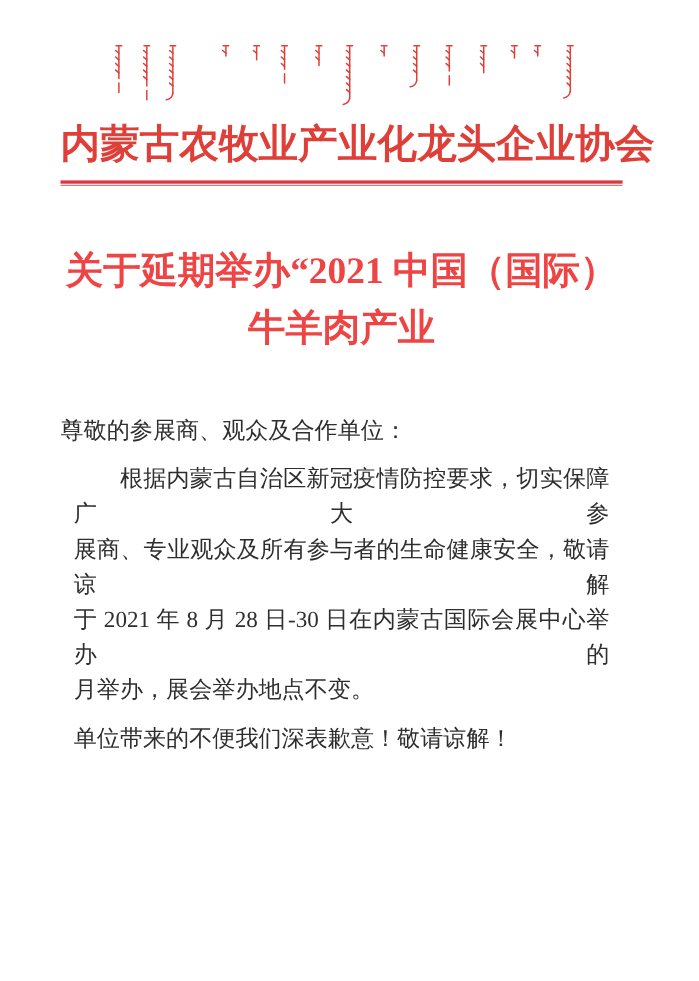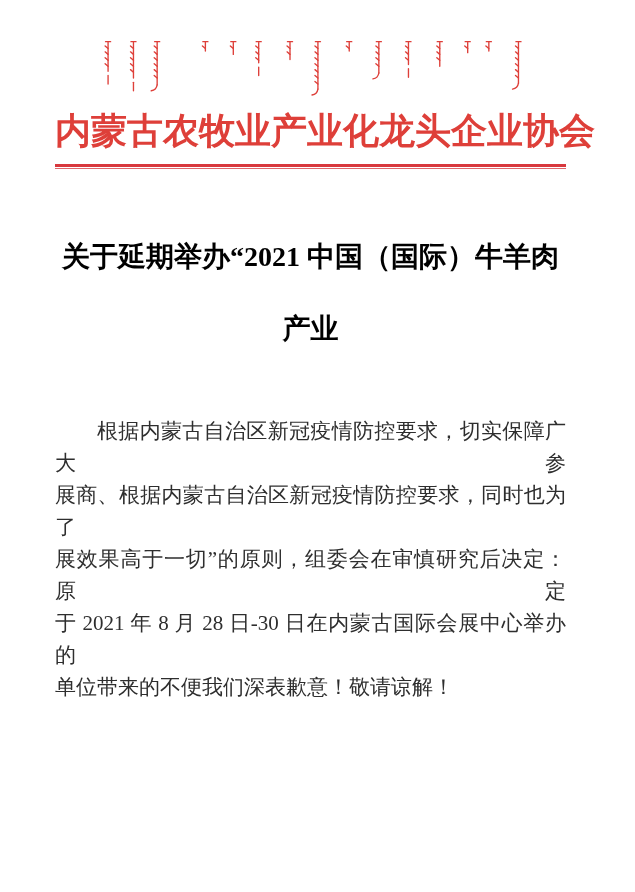--- a/index.html
+++ b/index.html
@@ -23,35 +23,35 @@
     text-align:justify;
     text-align-last:justify;
     letter-spacing:0;
     white-space:nowrap;
   }
   .rule{margin-top:8px;border-top:3px solid #d8383e;}
   .rule::after{content:"";display:block;margin-top:1px;border-top:1px solid #e0666c;}
   
   .notice-title{
     margin:52px 0 0 0;
-    font-size:28px;
+    font-size:34px;
     font-weight:bold;
-    line-height:72px;
-    color:#000000;
+    line-height:52px;
+    color:#ef4444;
     text-align:center;
   }
   
   .notice-body{
     margin-top:50px;
     font-size:21px;
     line-height:32px;
     color:#2e2e2e;
   }
   .salutation{margin:0;}
-  .para{margin:0;}
+  .para{margin:12px;}
   .para .line{text-align:justify;}
   .para .line:not(:last-child){text-align-last:justify;}
   .para .line.first{text-indent:2em;}
 </style>
 </head>
 <body>
 
 <div class="page">
 
   <header>
@@ -147,26 +147,27 @@
     <div class="org-name">内蒙古农牧业产业化龙头企业协会</div>
 
     <div class="rule"></div>
   </header>
 
   <h1 class="notice-title">
     <div>关于延期举办“2021 中国（国际）牛羊肉产业</div>
   </h1>
 
   <main class="notice-body">
+    <p class="salutation">尊敬的参展商、观众及合作单位：</p>
     <div>
         <div class="para">
           <div class="line first">根据内蒙古自治区新冠疫情防控要求，切实保障广大参</div>
-          <div class="line">展商、根据内蒙古自治区新冠疫情防控要求，同时也为了</div>
-          <div class="line">展效果高于一切”的原则，组委会在审慎研究后决定：原定</div>
+          <div class="line">展商、专业观众及所有参与者的生命健康安全，敬请谅解</div>
           <div class="line">于 2021 年 8 月 28 日-30 日在内蒙古国际会展中心举办的</div>
+          <div class="line">月举办，展会举办地点不变。</div>
         </div>
         <div class="para">
           <div class="line">单位带来的不便我们深表歉意！敬请谅解！</div>
         </div>
       </div>
   </main>
 
 </div>
 
 </body></html>

